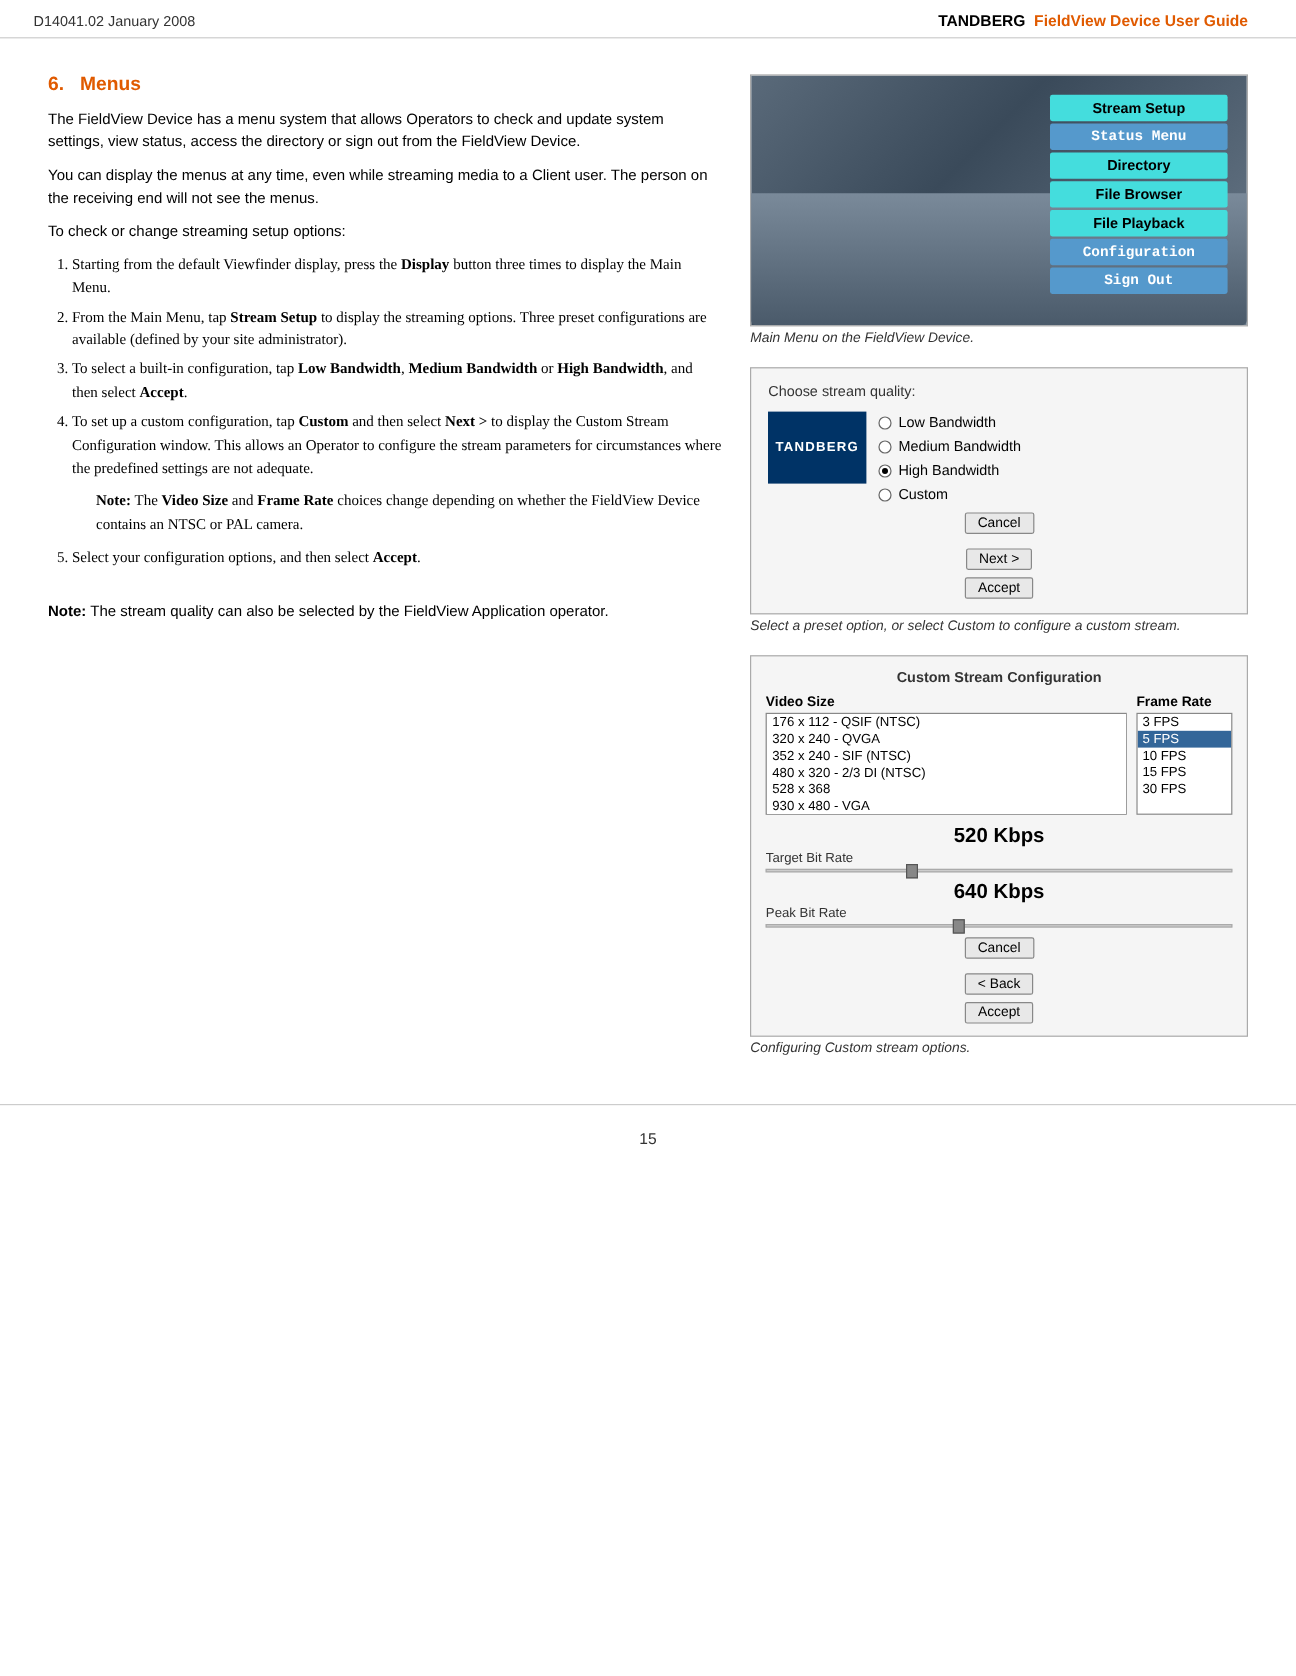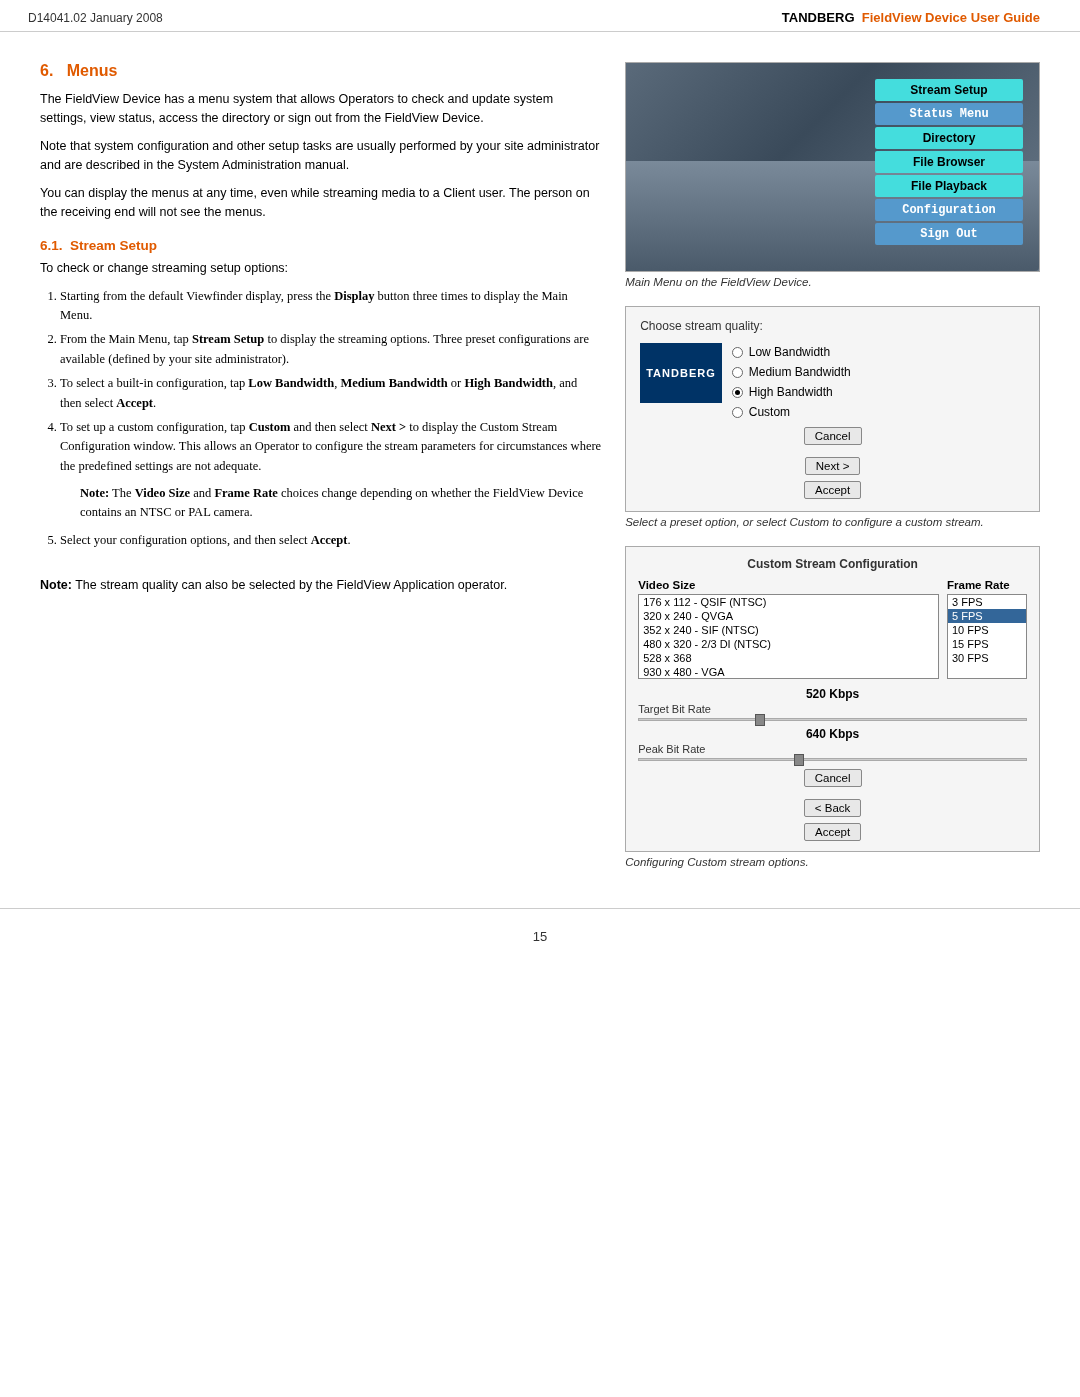--- a/index.html
+++ b/index.html
@@ -326,21 +326,21 @@
     }
 
     .bitrate-label {
       font-size: 11px;
       color: #333;
       margin-bottom: 1px;
     }
 
     .bitrate-value {
       text-align: center;
-      font-size: 12px;
+      font-size: 17px;
       font-weight: bold;
       margin-bottom: 2px;
     }
 
     .slider-track {
       height: 3px;
       background: #ccc;
       border: 1px solid #aaa;
       position: relative;
       margin: 3px 0;
@@ -385,27 +385,22 @@
   <div class="content-columns">
 
     <div class="left-col">
 
       <div class="section-heading">
         <span>6.</span>
         &nbsp;&nbsp;<span>Menus</span>
       </div>
 
       <p class="body-text">The FieldView Device has a menu system that allows Operators to check and update system settings, view status, access the directory or sign out from the FieldView Device.</p>
-      <p class="body-text">Note that system configuration and other setup tasks are usually performed by your site administrator and are described in the System Administration manual.</p>
       <p class="body-text">You can display the menus at any time, even while streaming media to a Client user. The person on the receiving end will not see the menus.</p>
 
-      <div class="subsection-heading">
-        <span>6.1.</span>
-        &nbsp;<span>Stream Setup</span>
-      </div>
 
       <p class="body-text">To check or change streaming setup options:</p>
 
       <ol>
         <li>Starting from the default Viewfinder display, press the <b>Display</b> button three times to display the Main Menu.</li>
         <li>From the Main Menu, tap <b>Stream Setup</b> to display the streaming options. Three preset configurations are available (defined by your site administrator).</li>
         <li>To select a built-in configuration, tap <b>Low Bandwidth</b>, <b>Medium Bandwidth</b> or <b>High Bandwidth</b>, and then select <b>Accept</b>.</li>
         <li>To set up a custom configuration, tap <b>Custom</b> and then select <b>Next &gt;</b> to display the Custom Stream Configuration window. This allows an Operator to configure the stream parameters for circumstances where the predefined settings are not adequate.
           <div class="note-block"><b>Note:</b> The <b>Video Size</b> and <b>Frame Rate</b> choices change depending on whether the FieldView Device contains an NTSC or PAL camera.</div>
         </li>

